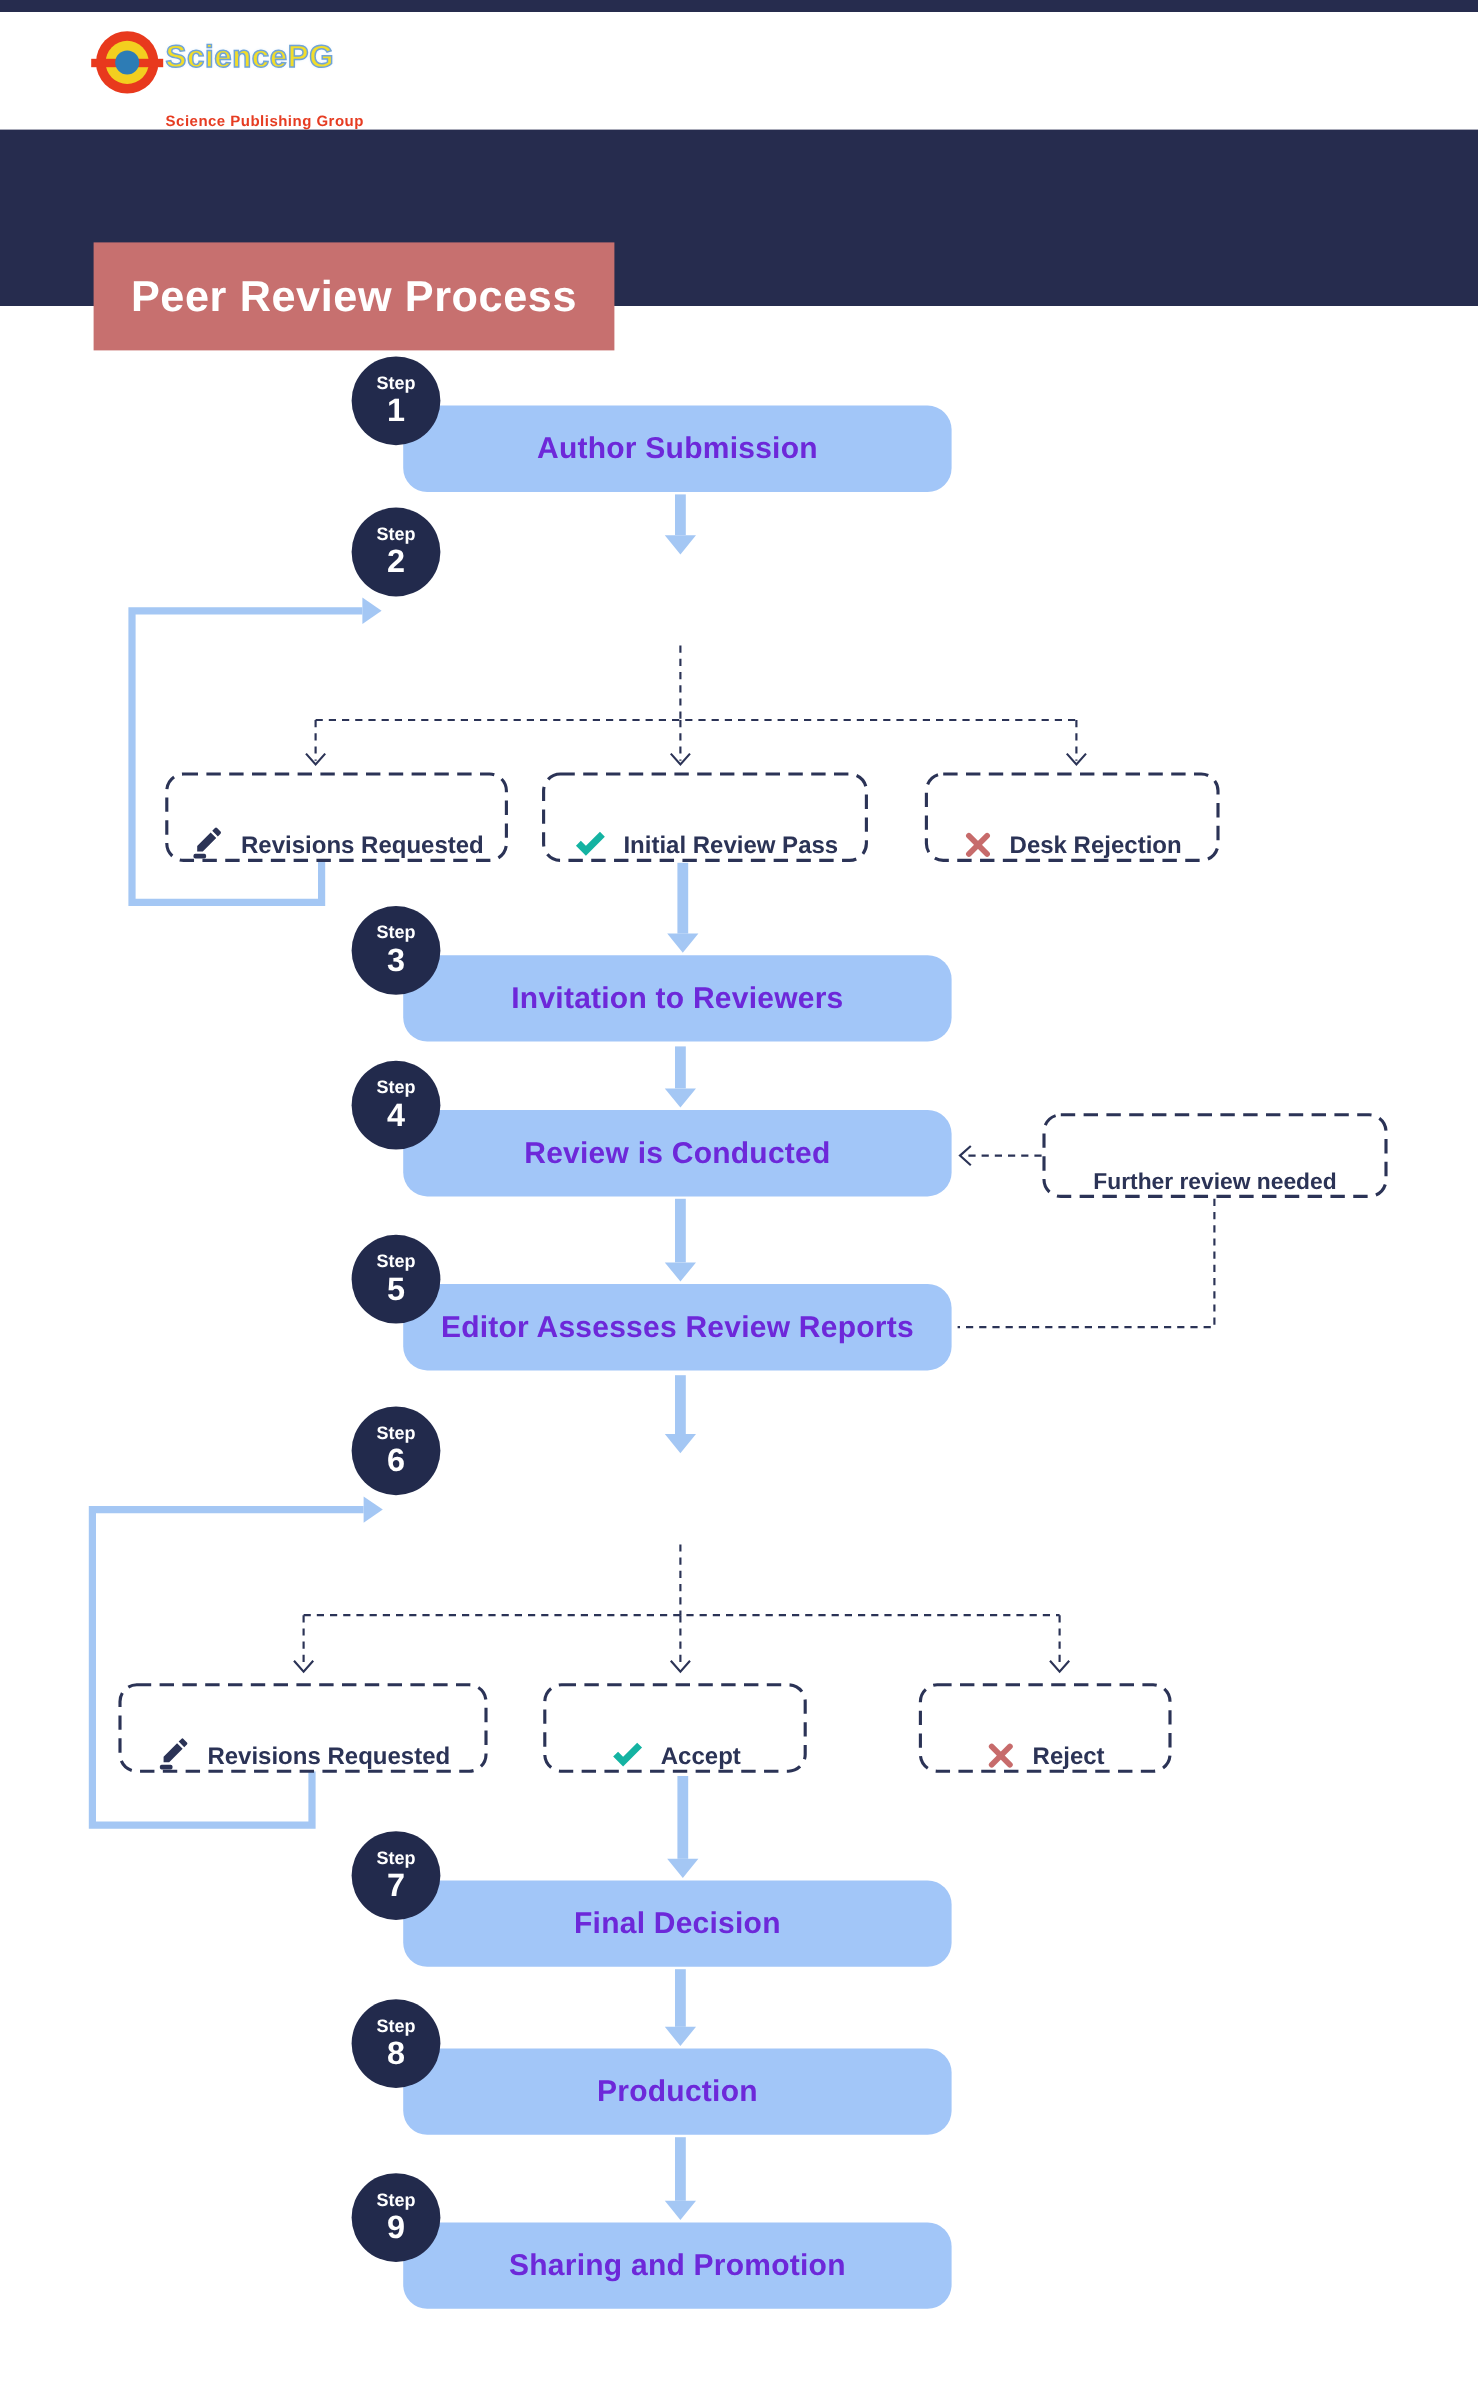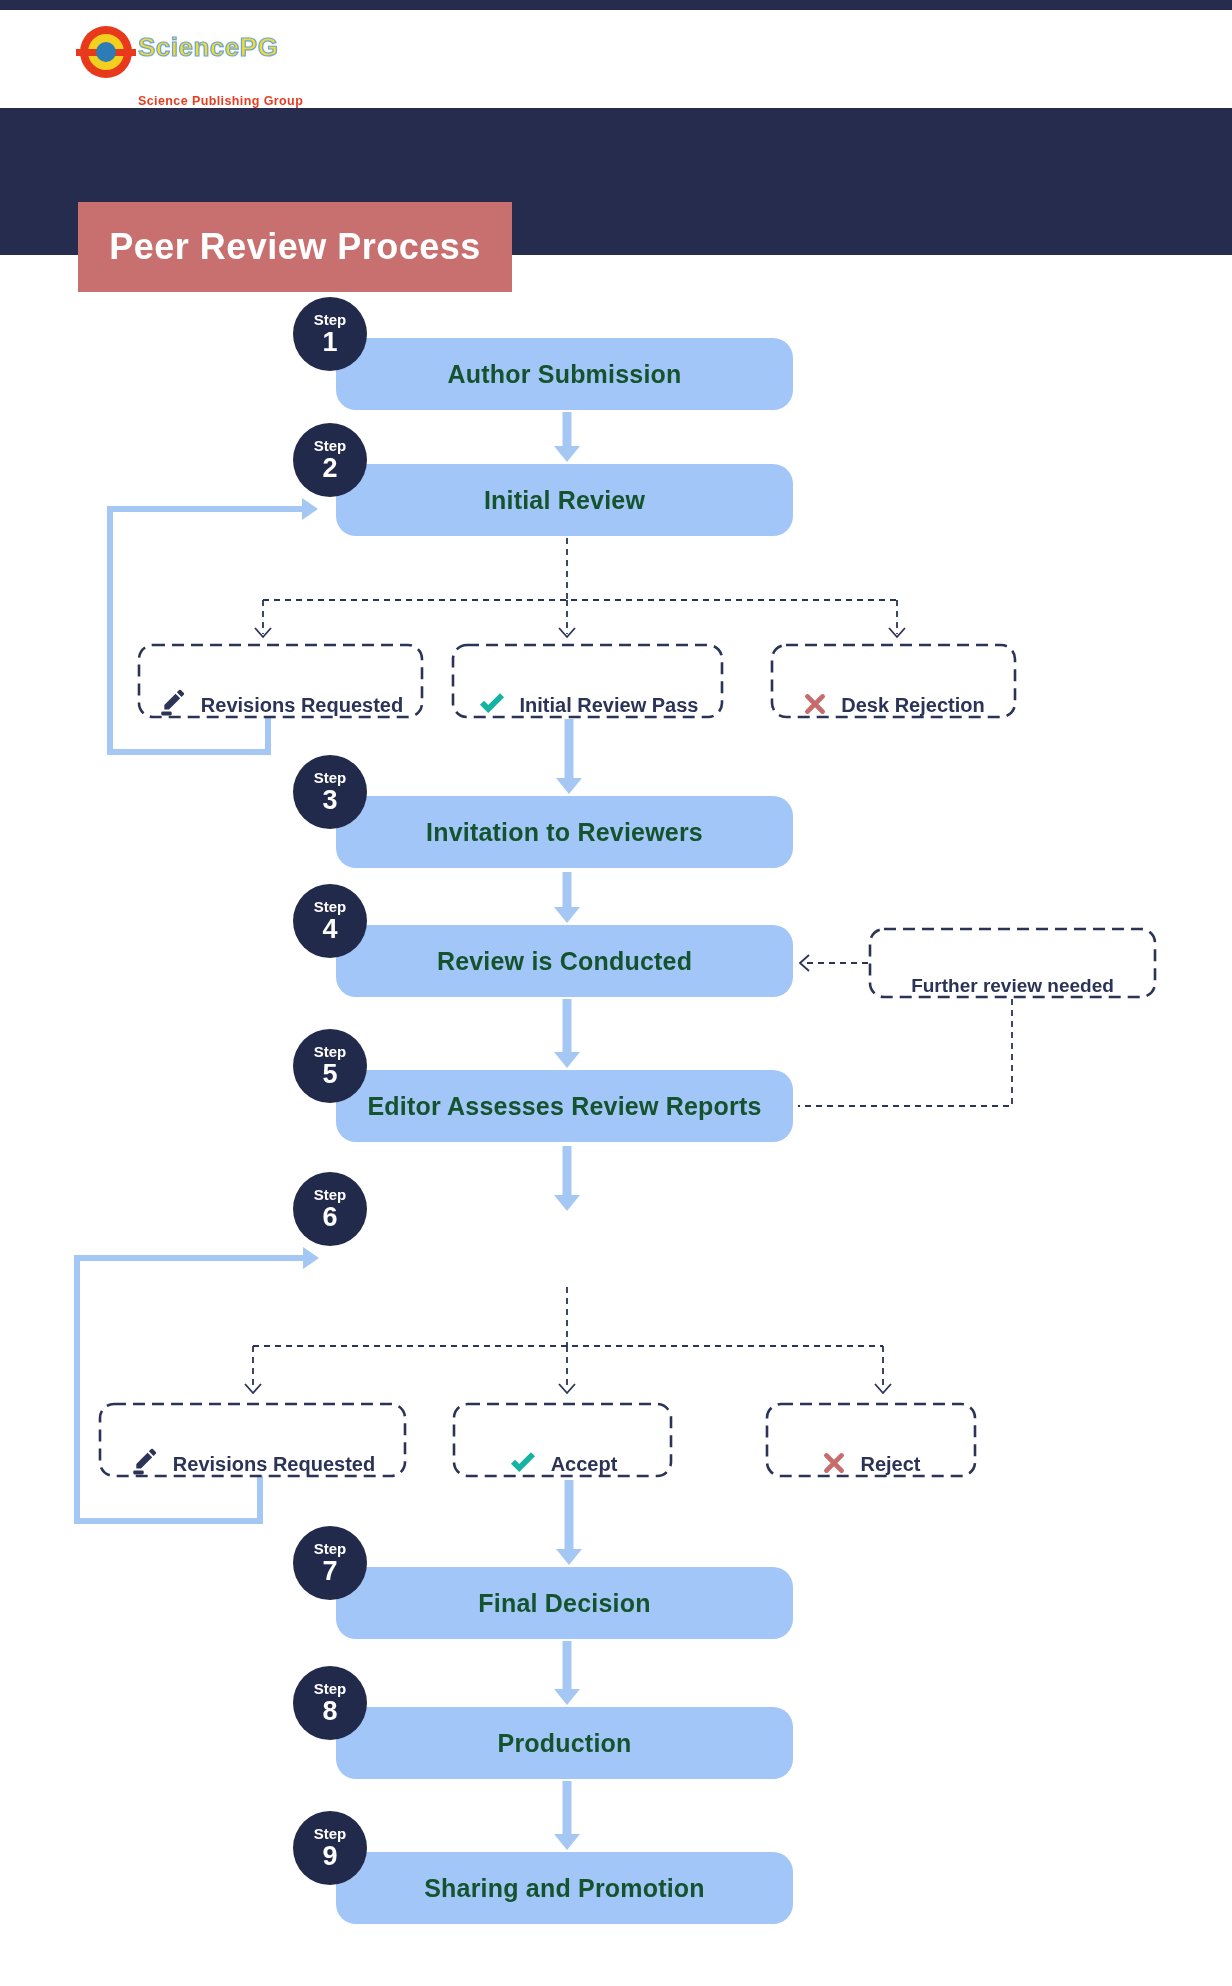--- a/index.html
+++ b/index.html
@@ -30,21 +30,21 @@
   svg.connectors{left:0;top:0;z-index:1;}
   .sa{stroke:#a4c7f4;stroke-width:9;fill:none;}
   .sh{fill:#a4c7f4;}
   .lp{stroke:#a4c7f4;stroke-width:6;fill:none;}
   .dl{stroke:#2b3356;stroke-width:1.8;fill:none;stroke-dasharray:6 5;}
   .ch{stroke:#2b3356;stroke-width:1.8;fill:none;}
   .dr{fill:#ffffff;stroke:#2b3356;stroke-width:2.6;stroke-dasharray:12 7;}
   .flow-box{
     left:336px;width:457px;height:72px;background:#a2c6f8;border-radius:20px;
     display:flex;align-items:center;justify-content:center;z-index:2;
-    color:#14532d;font-size:25px;font-weight:700;letter-spacing:.2px;
+    color:#6d28d9;font-size:25px;font-weight:700;letter-spacing:.2px;
   }
   .step-circle{
     left:293px;width:74px;height:74px;border-radius:50%;background:#222a4c;z-index:3;
     display:flex;flex-direction:column;align-items:center;justify-content:center;color:#ffffff;
   }
   .step-circle .w{font-size:15px;font-weight:700;line-height:1.1;}
   .step-circle .n{font-size:27px;font-weight:700;line-height:1.05;}
   .dashed-label{
     display:flex;align-items:flex-end;justify-content:center;gap:13px;z-index:2;
     color:#2b3356;font-size:20px;font-weight:700;background:transparent;
@@ -134,23 +134,20 @@
       <rect class="dr" x="100" y="1404" width="305" height="72" rx="14"></rect>
       <rect class="dr" x="454" y="1404" width="217" height="72" rx="14"></rect>
       <rect class="dr" x="767" y="1404" width="208" height="72" rx="14"></rect>
       <rect class="dr" x="870" y="929" width="285" height="68" rx="14"></rect>
     </g>
   </svg>
 
   <div class="abs flow-box" style="top:338px">
       <span>Author Submission</span>
     </div>
-  <div class="abs flow-box" style="top:464px">
-      <span>Initial Review</span>
-    </div>
   <div class="abs flow-box" style="top:796px">
       <span>Invitation to Reviewers</span>
     </div>
   <div class="abs flow-box" style="top:925px">
       <span>Review is Conducted</span>
     </div>
   <div class="abs flow-box" style="top:1070px">
       <span>Editor Assesses Review Reports</span>
     </div>
   <div class="abs flow-box" style="top:1567px">

